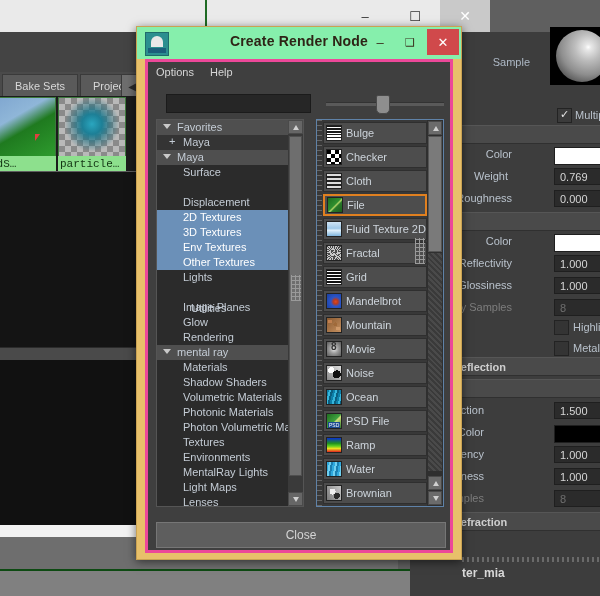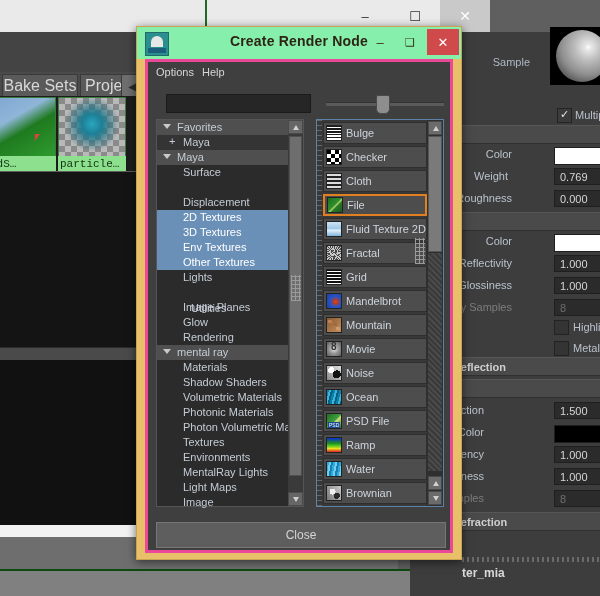--- a/index.html
+++ b/index.html
@@ -20,21 +20,21 @@
   #bg-min{left:340px;}
   #bg-max{left:390px;}
   #bg-close{left:440px;background:#c9c9c9;color:#fff;font-size:14px;}
 
   #bg-panel-left{left:0;top:32px;width:410px;height:45px;background:#444444;border-bottom:1px solid #2b2b2b;}
   #bg-dark-a{left:0;top:34px;width:402px;height:42px;background:#444;}
 
   
   #tabstrip{left:0;top:72px;width:146px;height:24px;background:#4a4a4a;}
   .tabbtn{position:absolute;top:74px;height:21px;background:#5a5a5a;border:1px solid #3a3a3a;border-bottom:none;
-          display:flex;align-items:center;justify-content:center;color:#d8d8d8;font-size:16px;}
+          display:flex;align-items:center;justify-content:center;color:#d8d8d8;font-size:11px;}
   #tab-bake{left:2px;width:74px;}
   #tab-proj{left:80px;width:58px;}
   #tab-arrow{position:absolute;left:121px;top:74px;width:20px;height:22px;background:#6e6e6e;border:1px solid #3a3a3a;
              display:flex;align-items:center;justify-content:center;color:#2b2b2b;font-size:10px;}
 
   
   #thumbrow{left:0;top:96px;width:141px;height:75px;background:#1c1c1c;}
   .thumb{position:absolute;top:97px;width:66px;height:58px;border:1px solid #3d7a3d;}
   #thumb1{left:-12px;background:linear-gradient(150deg,#7ea5cf 0%,#8fb6d8 35%,#1f7a1f 55%,#2e9b2e 100%);}
   #thumb1 .cursor{position:absolute;left:46px;top:36px;width:0;height:0;border-left:5px solid #e04040;border-bottom:7px solid transparent;}
@@ -99,21 +99,21 @@
   .dlgbtn{position:absolute;top:2px;height:26px;display:flex;align-items:center;justify-content:center;color:#3a2f1c;font-size:13px;}
   #dlg-min{left:230px;width:26px;}
   #dlg-max{left:260px;width:26px;font-size:11px;}
   #dlg-close{left:290px;width:32px;height:26px;background:#d0494b;color:#fff;font-size:13px;font-weight:bold;}
 
   #dlg-body{position:absolute;left:8px;top:32px;width:308px;height:494px;background:#3f3f3f;border:3px solid #ec4899;box-sizing:border-box;}
 
   #menubar{position:absolute;left:0;top:0;width:306px;height:22px;}
   .menuitem{position:absolute;top:4px;height:16px;color:#d6d6d6;font-size:11px;}
   #menu-options{left:8px;}
-  #menu-help{left:54px;}
+  #menu-help{left:62px;}
 
   #searchfield{position:absolute;left:18px;top:32px;width:145px;height:19px;background:#262626;border:1px solid #1b1b1b;box-sizing:border-box;}
   #slider-track{position:absolute;left:178px;top:40px;width:118px;height:3px;background:#5a5a5a;border-top:1px solid #333;}
   #slider-handle{position:absolute;left:228px;top:33px;width:12px;height:17px;background:#8e8e8e;border:1px solid #4a4a4a;
                  border-radius:2px 2px 5px 5px;}
 
   
   #treepanel{position:absolute;left:8px;top:57px;width:148px;height:388px;background:#2b2b2b;border:1px solid #555;box-sizing:border-box;}
   #treeinner{position:absolute;left:0;top:0;width:131px;height:453px;overflow:hidden;}
   .tr{position:absolute;left:0;width:131px;height:15px;font-size:11px;color:#c4ccd5;white-space:nowrap;box-sizing:border-box;}
@@ -409,21 +409,21 @@
           <div class="tr" style="top: 330px;">
             <span class="txt" style="left: 26px;">Environments</span>
           </div>
           <div class="tr" style="top: 345px;">
             <span class="txt" style="left: 26px;">MentalRay Lights</span>
           </div>
           <div class="tr" style="top: 360px;">
             <span class="txt" style="left: 26px;">Light Maps</span>
           </div>
           <div class="tr" style="top: 375px;">
-            <span class="txt" style="left: 26px;">Image</span>
+            <span class="txt" style="left: 26px;">Lenses</span>
           </div>
         </div>
       <div id="tree-scroll">
         <div id="tree-sb-up">
             <div class="sb-tri-up"></div>
           </div>
         <div id="tree-sb-thumb"></div>
         <div id="tree-grip"></div>
         <div id="tree-sb-dn">
             <div class="sb-tri-dn"></div>

